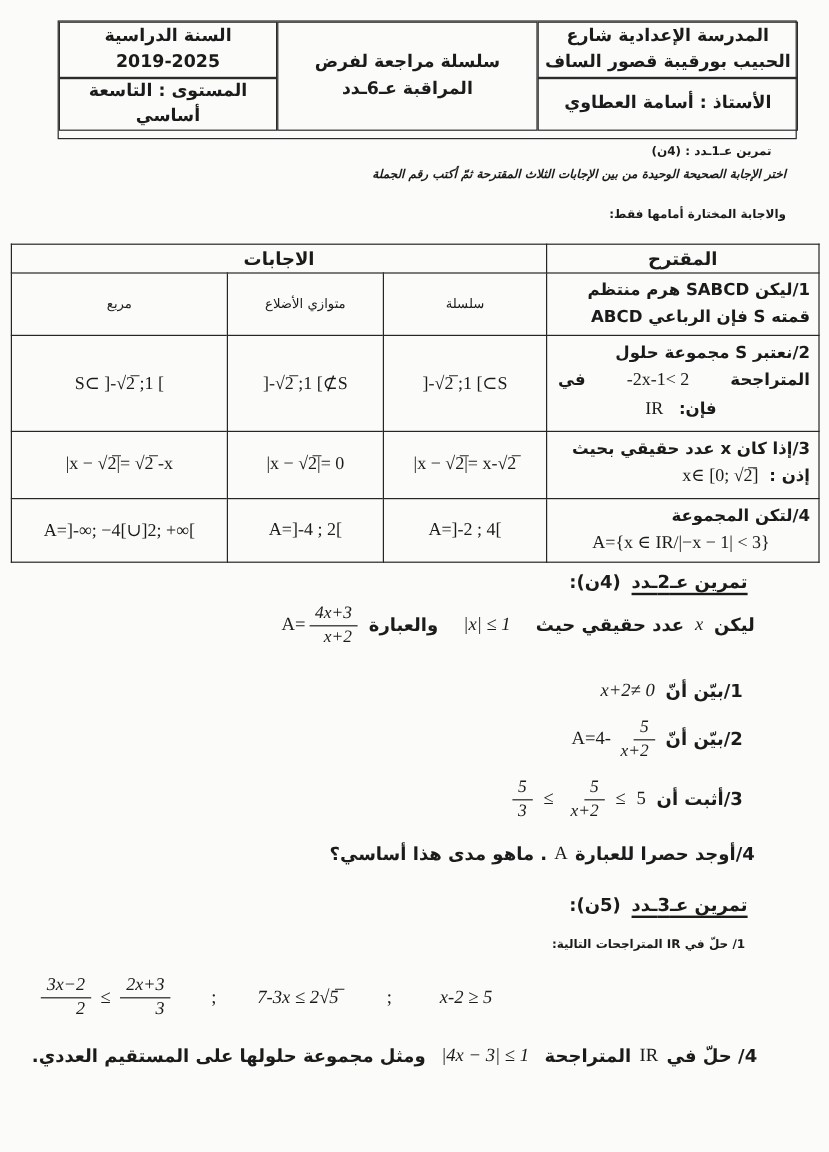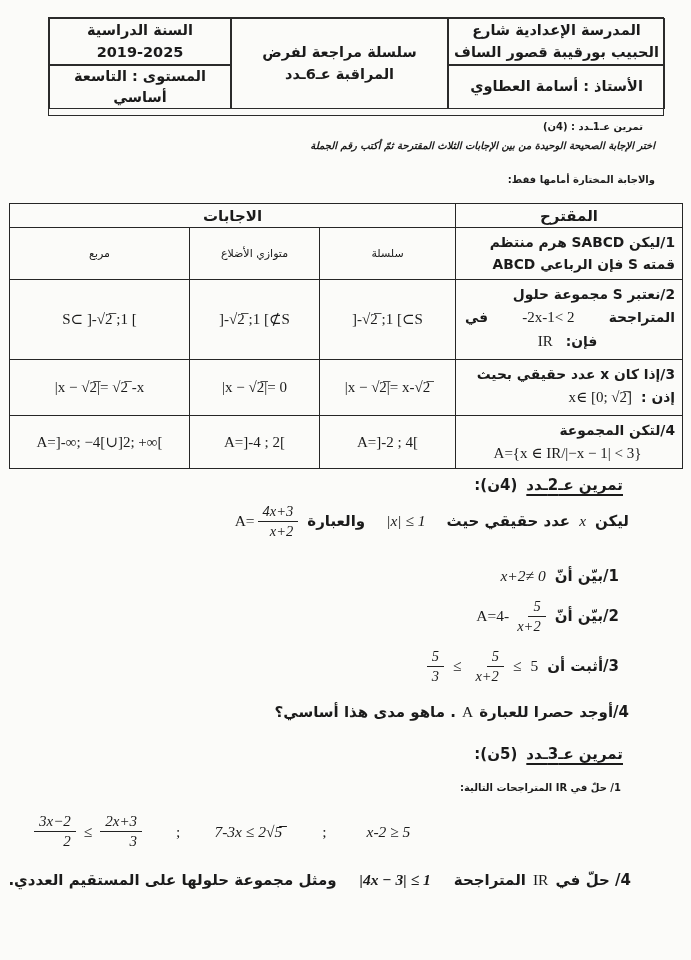--- a/index.html
+++ b/index.html
@@ -232,17 +232,17 @@
     <span class="m" style="margin:0 26px;">;</span>
     <span class="m it">7-3x ≤ 2√5̅</span>
     <span class="m" style="margin:0 32px;">;</span>
     <span class="m it">x-2 ≥ 5</span>
   </div>
 
   <div class="line" style="top:871px;right:60px;gap:7px;">
     <span>4/ حلّ في</span>
     <span class="m">IR</span>
     <span>المتراجحة</span>
-    <span class="m it" style="margin:0 16px;font-weight:bold;">|4x − 3| ≤ 1</span>
+    <span class="m it" style="margin:0 6px;">|4x − 3| ≤ 1</span>
     <span>ومثل مجموعة حلولها على المستقيم العددي.</span>
   </div>
 
 </div>
 
 </body></html>

